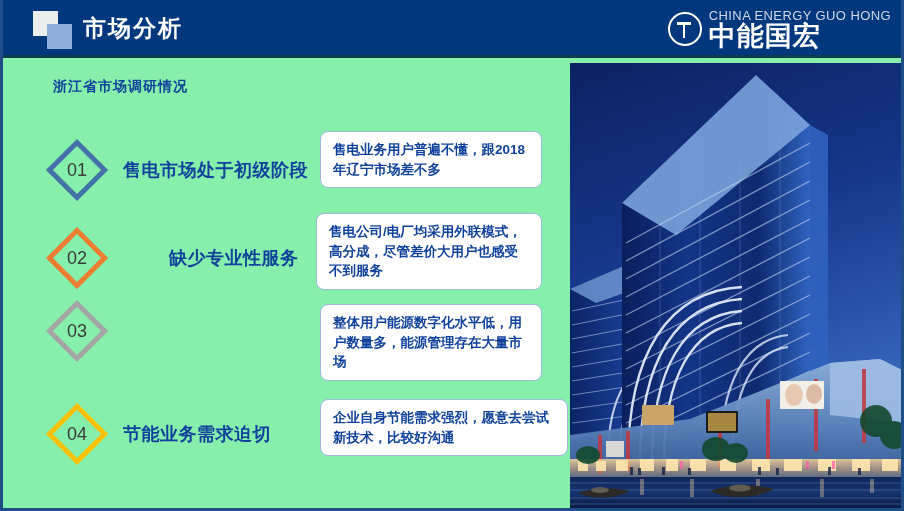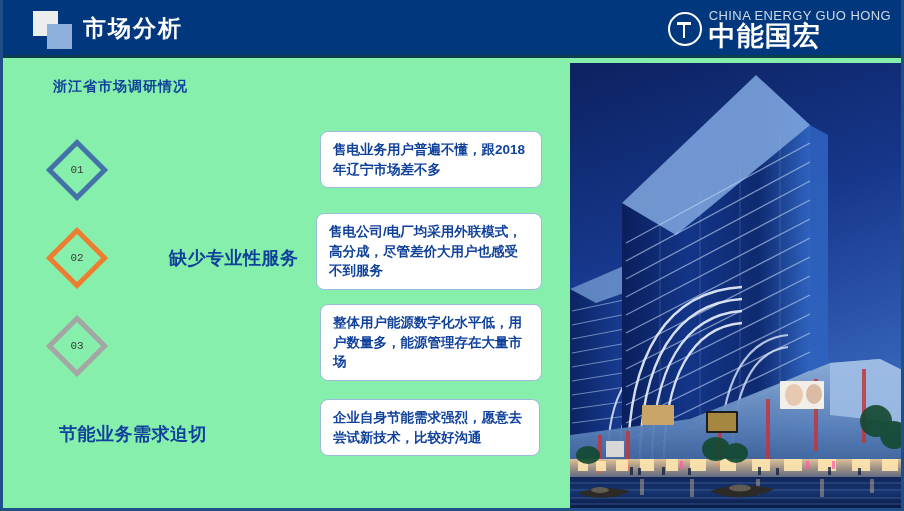--- a/index.html
+++ b/index.html
@@ -117,21 +117,21 @@
   .row {
     position: absolute;
     left: 42px;
     width: 520px;
     height: 84px;
     display: flex;
     align-items: center;
   }
   .row-1 { top: 128px; }
   .row-2 { top: 216px; gap: 46px; }
-  .row-3 { top: 304px; gap: 21px; }
+  .row-3 { top: 289px; gap: 21px; }
   .row-4 { top: 392px; }
 
   .diamond {
     position: relative;
     width: 64px; height: 64px;
     flex: 0 0 64px;
   }
   .diamond .dshape {
     position: absolute;
     left: 10px; top: 10px;
@@ -141,23 +141,23 @@
     box-sizing: border-box;
     background: transparent;
   }
   .diamond .dnum {
     position: absolute;
     left: 0; top: 0;
     width: 64px; height: 64px;
     display: flex;
     align-items: center;
     justify-content: center;
-    font-size: 11px;
+    font-size: 18px;
     color: #3b3b3b;
-    font-family: Liberation Mono, monospace;
+    font-family: Liberation Sans, sans-serif;
   }
   .d-02 .dshape { border-color: #ed7d31; }
   .d-03 .dshape { border-color: #a5a5a5; }
   .d-04 .dshape { border-color: #ffc000; }
 
   .row-label {
     margin-left: 14px;
     color: #10419b;
     font-size: 18px;
     font-weight: bold;
@@ -173,21 +173,21 @@
     color: #10419b;
     font-size: 13.5px;
     font-weight: bold;
     line-height: 1.45;
     padding: 8px 12px;
     box-sizing: border-box;
   }
   .bubble-1 { left: 317px; top: 131px; width: 222px; }
   .bubble-2 { left: 313px; top: 213px; width: 226px; }
   .bubble-3 { left: 317px; top: 304px; width: 222px; }
-  .bubble-4 { left: 317px; top: 399px; width: 220px; }
+  .bubble-4 { left: 317px; top: 399px; width: 248px; }
 
   
   .photo {
     position: absolute;
     left: 567px; top: 63px;
     width: 334px; height: 445px;
     overflow: hidden;
     background: #0d2a6b;
   }
   .photo-svg { display: block; width: 334px; height: 445px; }
@@ -213,38 +213,43 @@
     </div>
   </div>
 
   <div class="slide-title">浙江省市场调研情况</div>
 
   <div class="row row-1">
     <div class="diamond d-01">
       <div class="dshape"></div>
       <div class="dnum">01</div>
     </div>
+    <div class="row-label">售电市场处于初级阶段</div>
   </div>
 
   <div class="row row-2">
     <div class="diamond d-02">
       <div class="dshape"></div>
       <div class="dnum">02</div>
     </div>
     <div class="row-label">缺少专业性服务</div>
   </div>
 
   <div class="row row-3">
     <div class="diamond d-03">
       <div class="dshape"></div>
       <div class="dnum">03</div>
     </div>
   </div>
 
   <div class="row row-4">
+    <div class="diamond d-04">
+      <div class="dshape"></div>
+      <div class="dnum">04</div>
+    </div>
     <div class="row-label">节能业务需求迫切</div>
   </div>
 
   <div class="bubble bubble-1">售电业务用户普遍不懂，跟2018年辽宁市场差不多</div>
   <div class="bubble bubble-2">售电公司/电厂均采用外联模式，高分成，尽管差价大用户也感受不到服务</div>
   <div class="bubble bubble-3">整体用户能源数字化水平低，用户数量多，能源管理存在大量市场</div>
   <div class="bubble bubble-4">企业自身节能需求强烈，愿意去尝试新技术，比较好沟通</div>
 
   <div class="photo">
     <svg class="photo-svg" viewBox="0 0 334 445" preserveAspectRatio="none">

